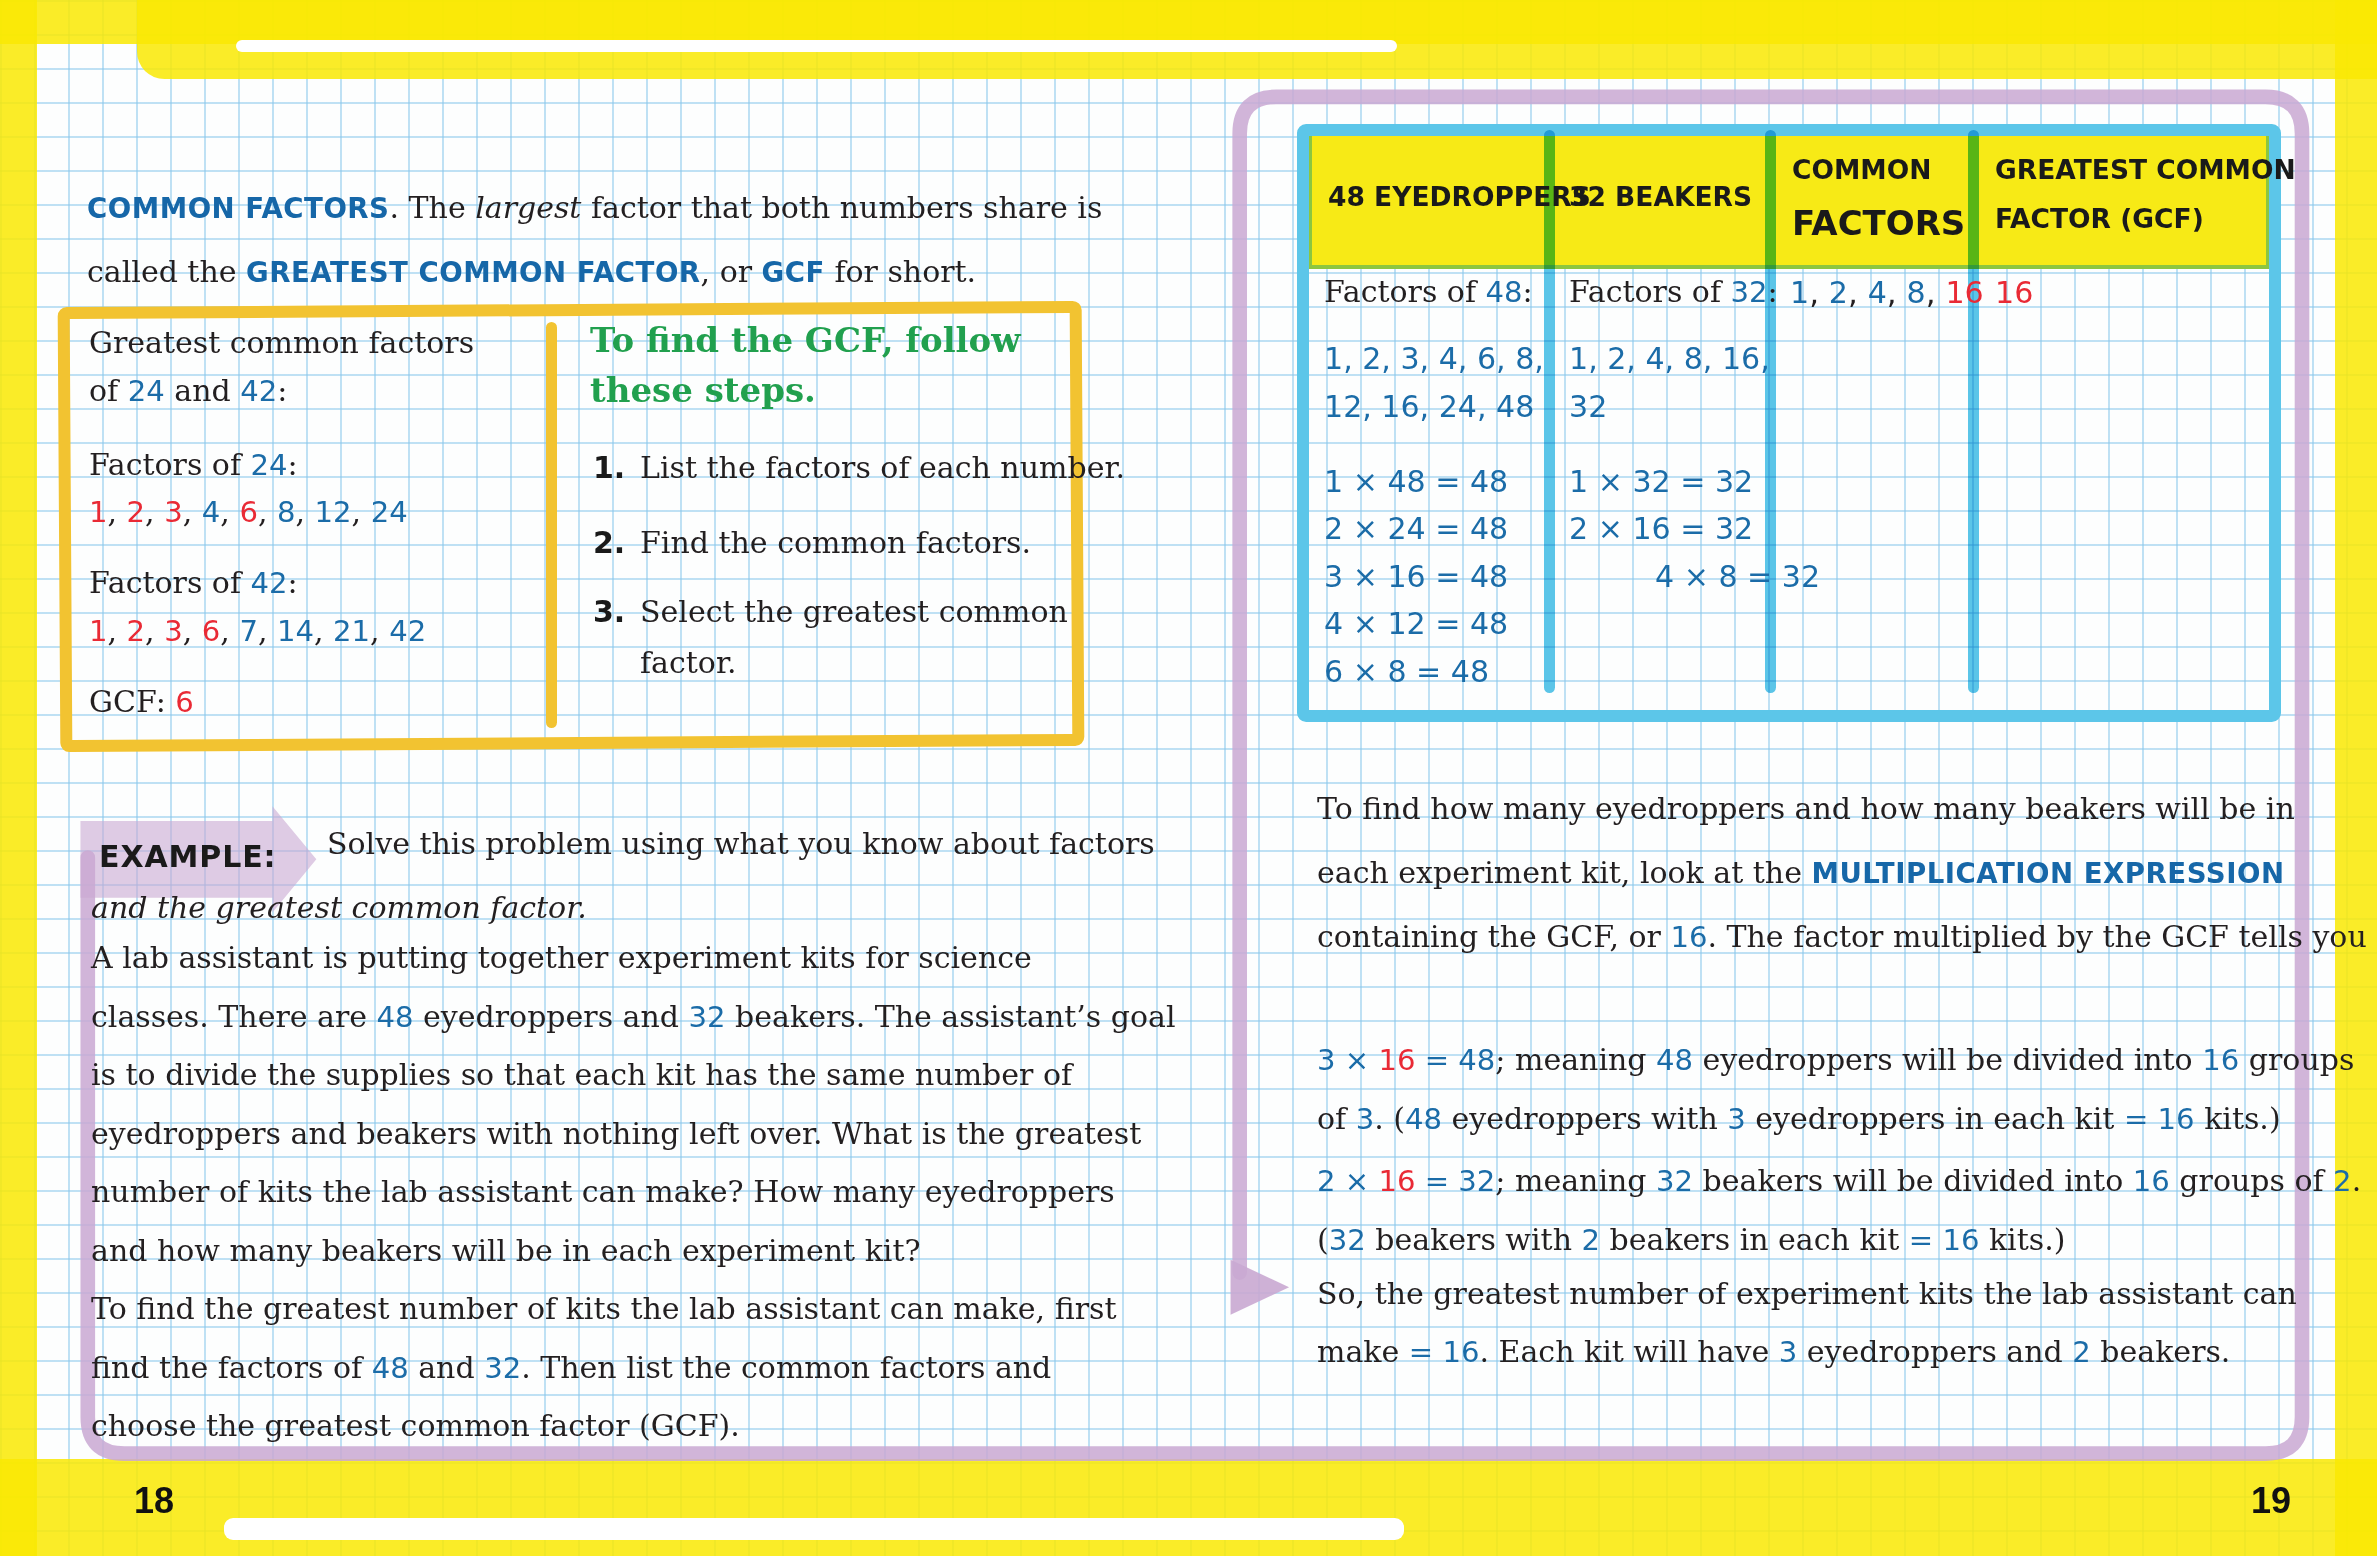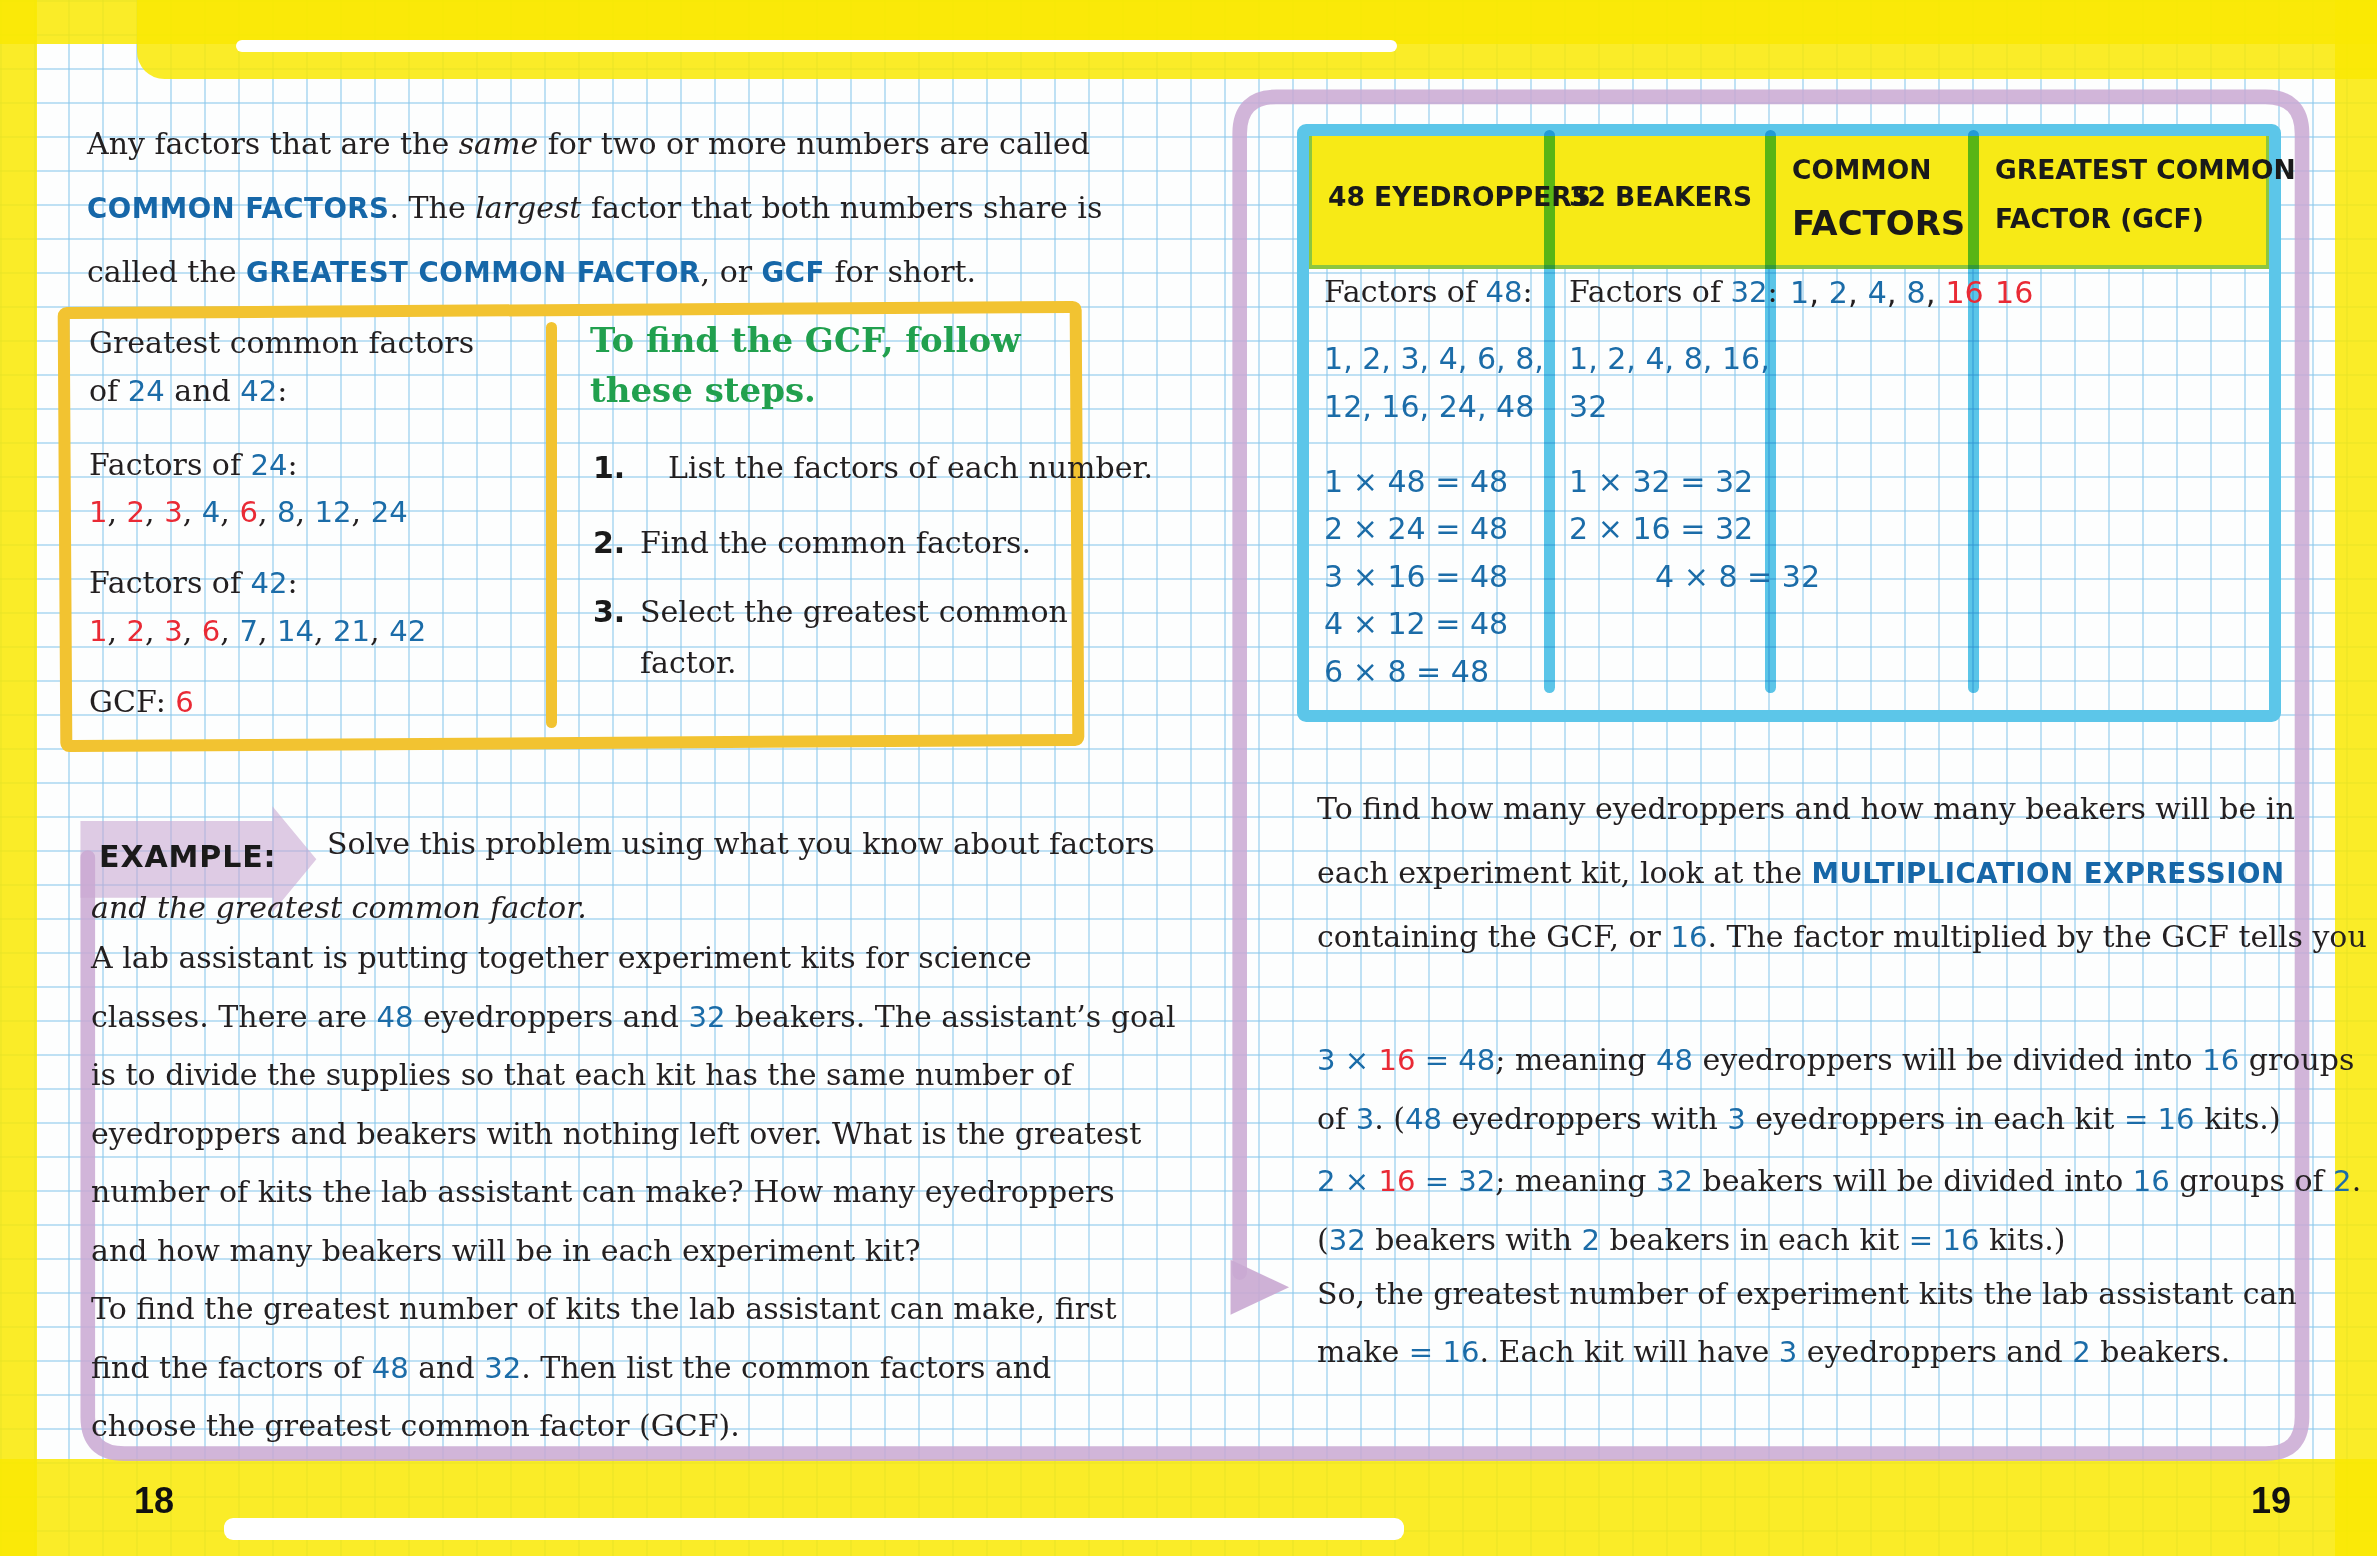--- a/index.html
+++ b/index.html
@@ -47,40 +47,39 @@
   <div class="band" style="left:2335px;top:0;width:42px;height:1556px;"></div>
   <div class="band" style="left:0;top:1459px;width:2377px;height:97px;"></div>
   <div class="streak" style="left:224px;top:1518px;width:1180px;height:22px;"></div>
 
   <svg width="2377" height="1556" viewBox="0 0 2600 1702">
     <path d="M 96 938 L 96 1550 Q 96 1590 136 1590 L 2478 1590 Q 2518 1590 2518 1550 L 2518 146 Q 2518 106 2478 106 L 1396 106 Q 1356 106 1356 146 L 1356 1392" fill="none" stroke="#c9a8d2" stroke-width="16" stroke-linecap="round" opacity="0.85"></path>
     <polygon points="1346,1378 1346,1438 1410,1408" fill="#c9a8d2" opacity="0.9"></polygon>
     <polygon points="88,898 298,898 298,882 346,940 298,998 298,982 88,982" fill="#c9a8d2" opacity="0.6"></polygon>
   </svg>
 
-  <div class="tline" style="left:87px;top:126px;"><span class="seg-k">Any factors that are the </span><span class="seg-i">same</span><span class="seg-k"> for two or more numbers are called</span></div>
   <div class="tline" style="left:87px;top:190px;"><span class="seg-B">COMMON FACTORS</span><span class="seg-k">. The </span><span class="seg-i">largest</span><span class="seg-k"> factor that both numbers share is</span></div>
   <div class="tline" style="left:87px;top:254px;"><span class="seg-k">called the </span><span class="seg-B">GREATEST COMMON FACTOR</span><span class="seg-k">, or </span><span class="seg-B">GCF</span><span class="seg-k"> for short.</span></div>
 
   <div class="gcf-box"></div>
   <div class="box-divider"></div>
 
   <div class="tline" style="left:89px;top:325px;"><span class="seg-k">Greatest common factors</span></div>
   <div class="tline" style="left:89px;top:373px;"><span class="seg-k">of </span><span class="seg-b">24</span><span class="seg-k"> and </span><span class="seg-b">42</span><span class="seg-k">:</span></div>
   <div class="tline" style="left:89px;top:447px;"><span class="seg-k">Factors of </span><span class="seg-b">24</span><span class="seg-k">:</span></div>
   <div class="tline" style="left:89px;top:494px;"><span class="seg-r">1</span><span class="seg-k">, </span><span class="seg-r">2</span><span class="seg-k">, </span><span class="seg-r">3</span><span class="seg-k">, </span><span class="seg-b">4</span><span class="seg-k">, </span><span class="seg-r">6</span><span class="seg-k">, </span><span class="seg-b">8</span><span class="seg-k">, </span><span class="seg-b">12</span><span class="seg-k">, </span><span class="seg-b">24</span></div>
   <div class="tline" style="left:89px;top:565px;"><span class="seg-k">Factors of </span><span class="seg-b">42</span><span class="seg-k">:</span></div>
   <div class="tline" style="left:89px;top:613px;"><span class="seg-r">1</span><span class="seg-k">, </span><span class="seg-r">2</span><span class="seg-k">, </span><span class="seg-r">3</span><span class="seg-k">, </span><span class="seg-r">6</span><span class="seg-k">, </span><span class="seg-b">7</span><span class="seg-k">, </span><span class="seg-b">14</span><span class="seg-k">, </span><span class="seg-b">21</span><span class="seg-k">, </span><span class="seg-b">42</span></div>
   <div class="tline" style="left:89px;top:684px;"><span class="seg-k">GCF: </span><span class="seg-r">6</span></div>
 
   <div class="green-head" style="left:590px;top:320px;">To find the GCF, follow</div>
   <div class="green-head" style="left:590px;top:370px;">these steps.</div>
 
   <div class="step-num" style="left:593px;top:450px;">1.</div>
-  <div class="tline" style="left:640px;top:450px;margin-left:28px;">List the factors of each number.</div>
+  <div class="tline" style="left:640px;top:450px;">List the factors of each number.</div>
   <div class="step-num" style="left:593px;top:525px;">2.</div>
   <div class="tline" style="left:640px;top:525px;">Find the common factors.</div>
   <div class="step-num" style="left:593px;top:594px;">3.</div>
   <div class="tline" style="left:640px;top:594px;">Select the greatest common</div>
   <div class="tline" style="left:640px;top:645px;">factor.</div>
 
   <div class="marker" style="left:99px;top:839px;font-size:30px;letter-spacing:0.9px;">EXAMPLE:</div>
   <div class="tline" style="left:327px;top:826px;"><span class="seg-k">Solve this problem using what you know about factors</span></div>
   <div class="tline" style="left:91px;top:890px;font-style:italic;"><span class="seg-k">and the greatest common factor.</span></div>
 

